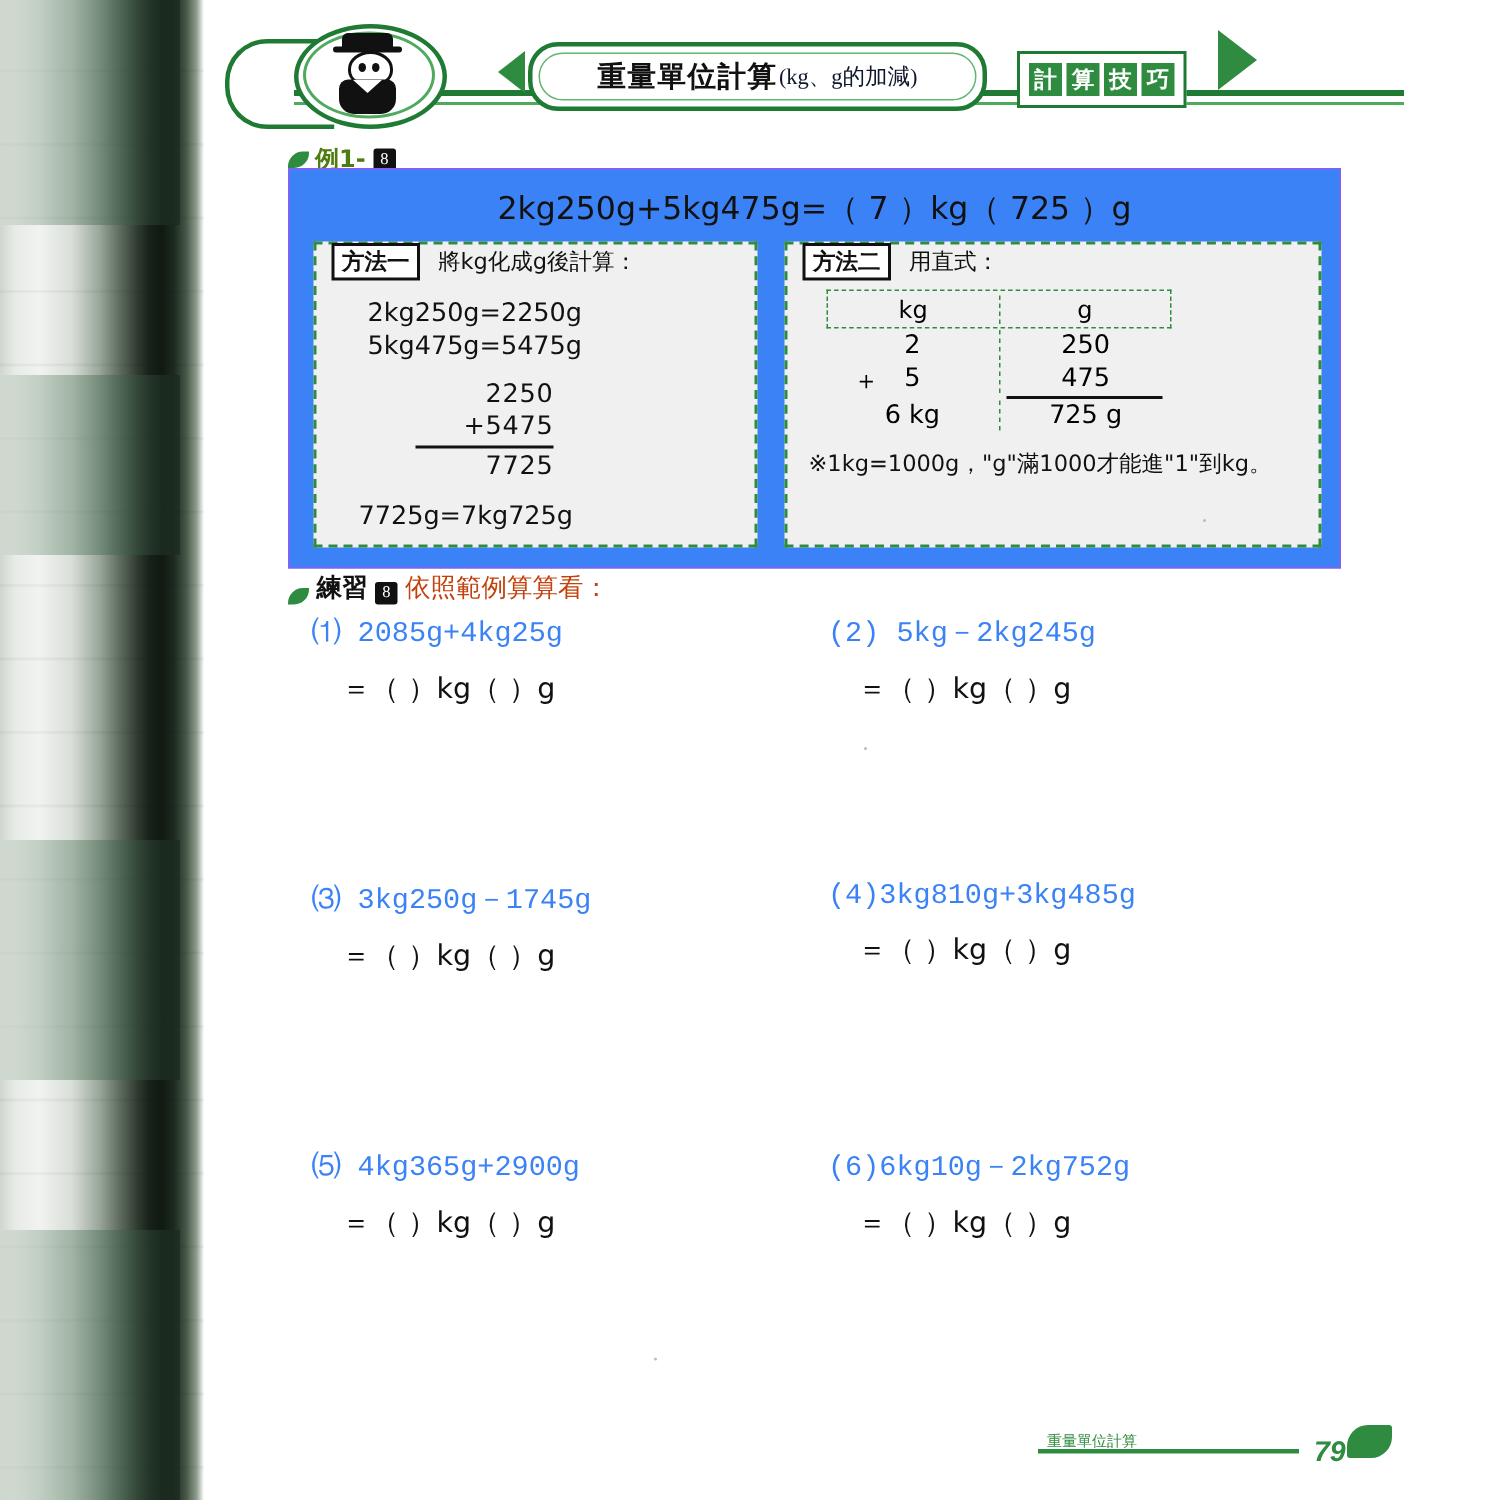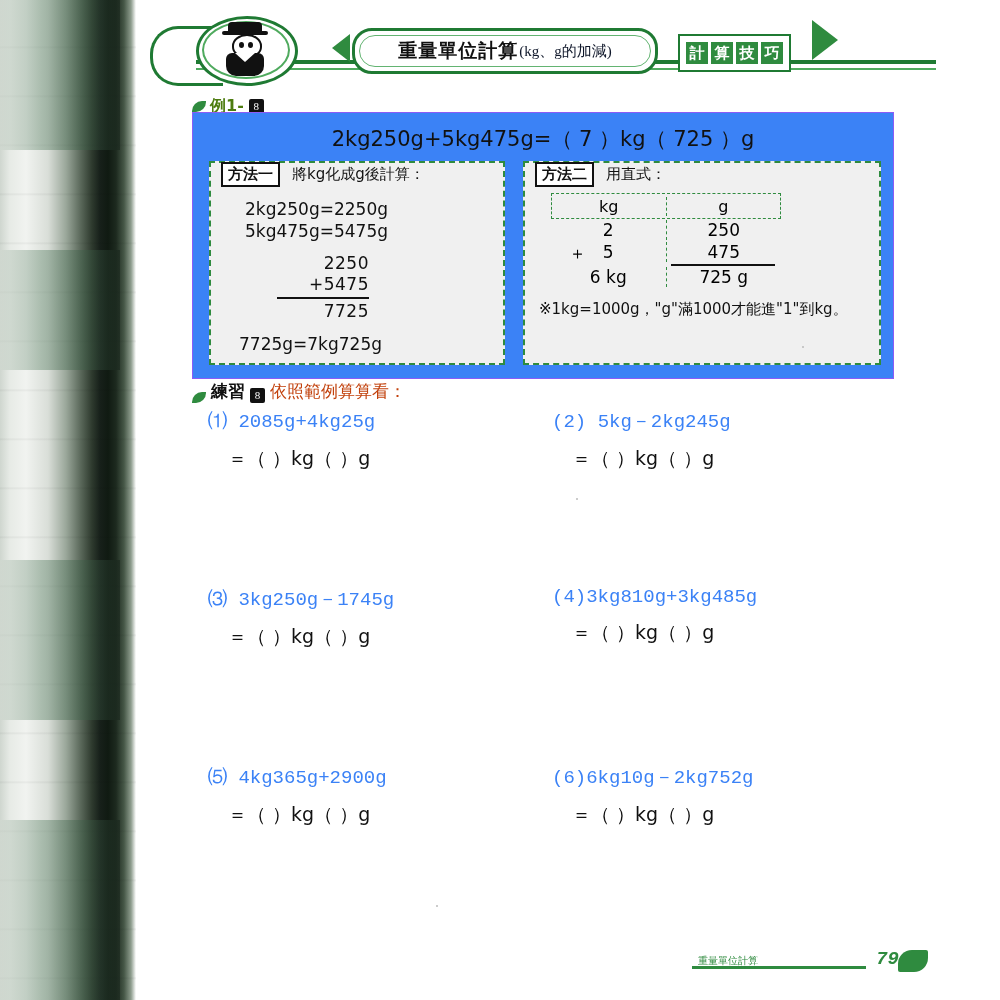--- a/index.html
+++ b/index.html
@@ -306,22 +306,22 @@
   }
   .f-page {
     position: absolute; left: 740px; top: -4px;
     width: 52px; height: 32px;
   }
   .f-leaf {
     position: absolute; left: 22px; top: 2px; width: 30px; height: 22px;
     background: #2f8b3f; border-radius: 14px 2px 14px 2px;
   }
   .f-pagenum {
-    position: absolute; left: 0px; top: 0;
-    font-family: Liberation Mono, monospace;
+    position: absolute; left: 0px; top: 10px;
+    font-family: Liberation Sans, sans-serif;
     font-weight: bold; font-size: 19px; color: #2f8b3f;
     font-style: italic;
   }
   .dot { position: absolute; width: 2px; height: 2px; background: #bbb; border-radius: 50%; }
 </style>
 </head>
 <body>
 
 <div id="binding">
   <div class="texture"></div>

